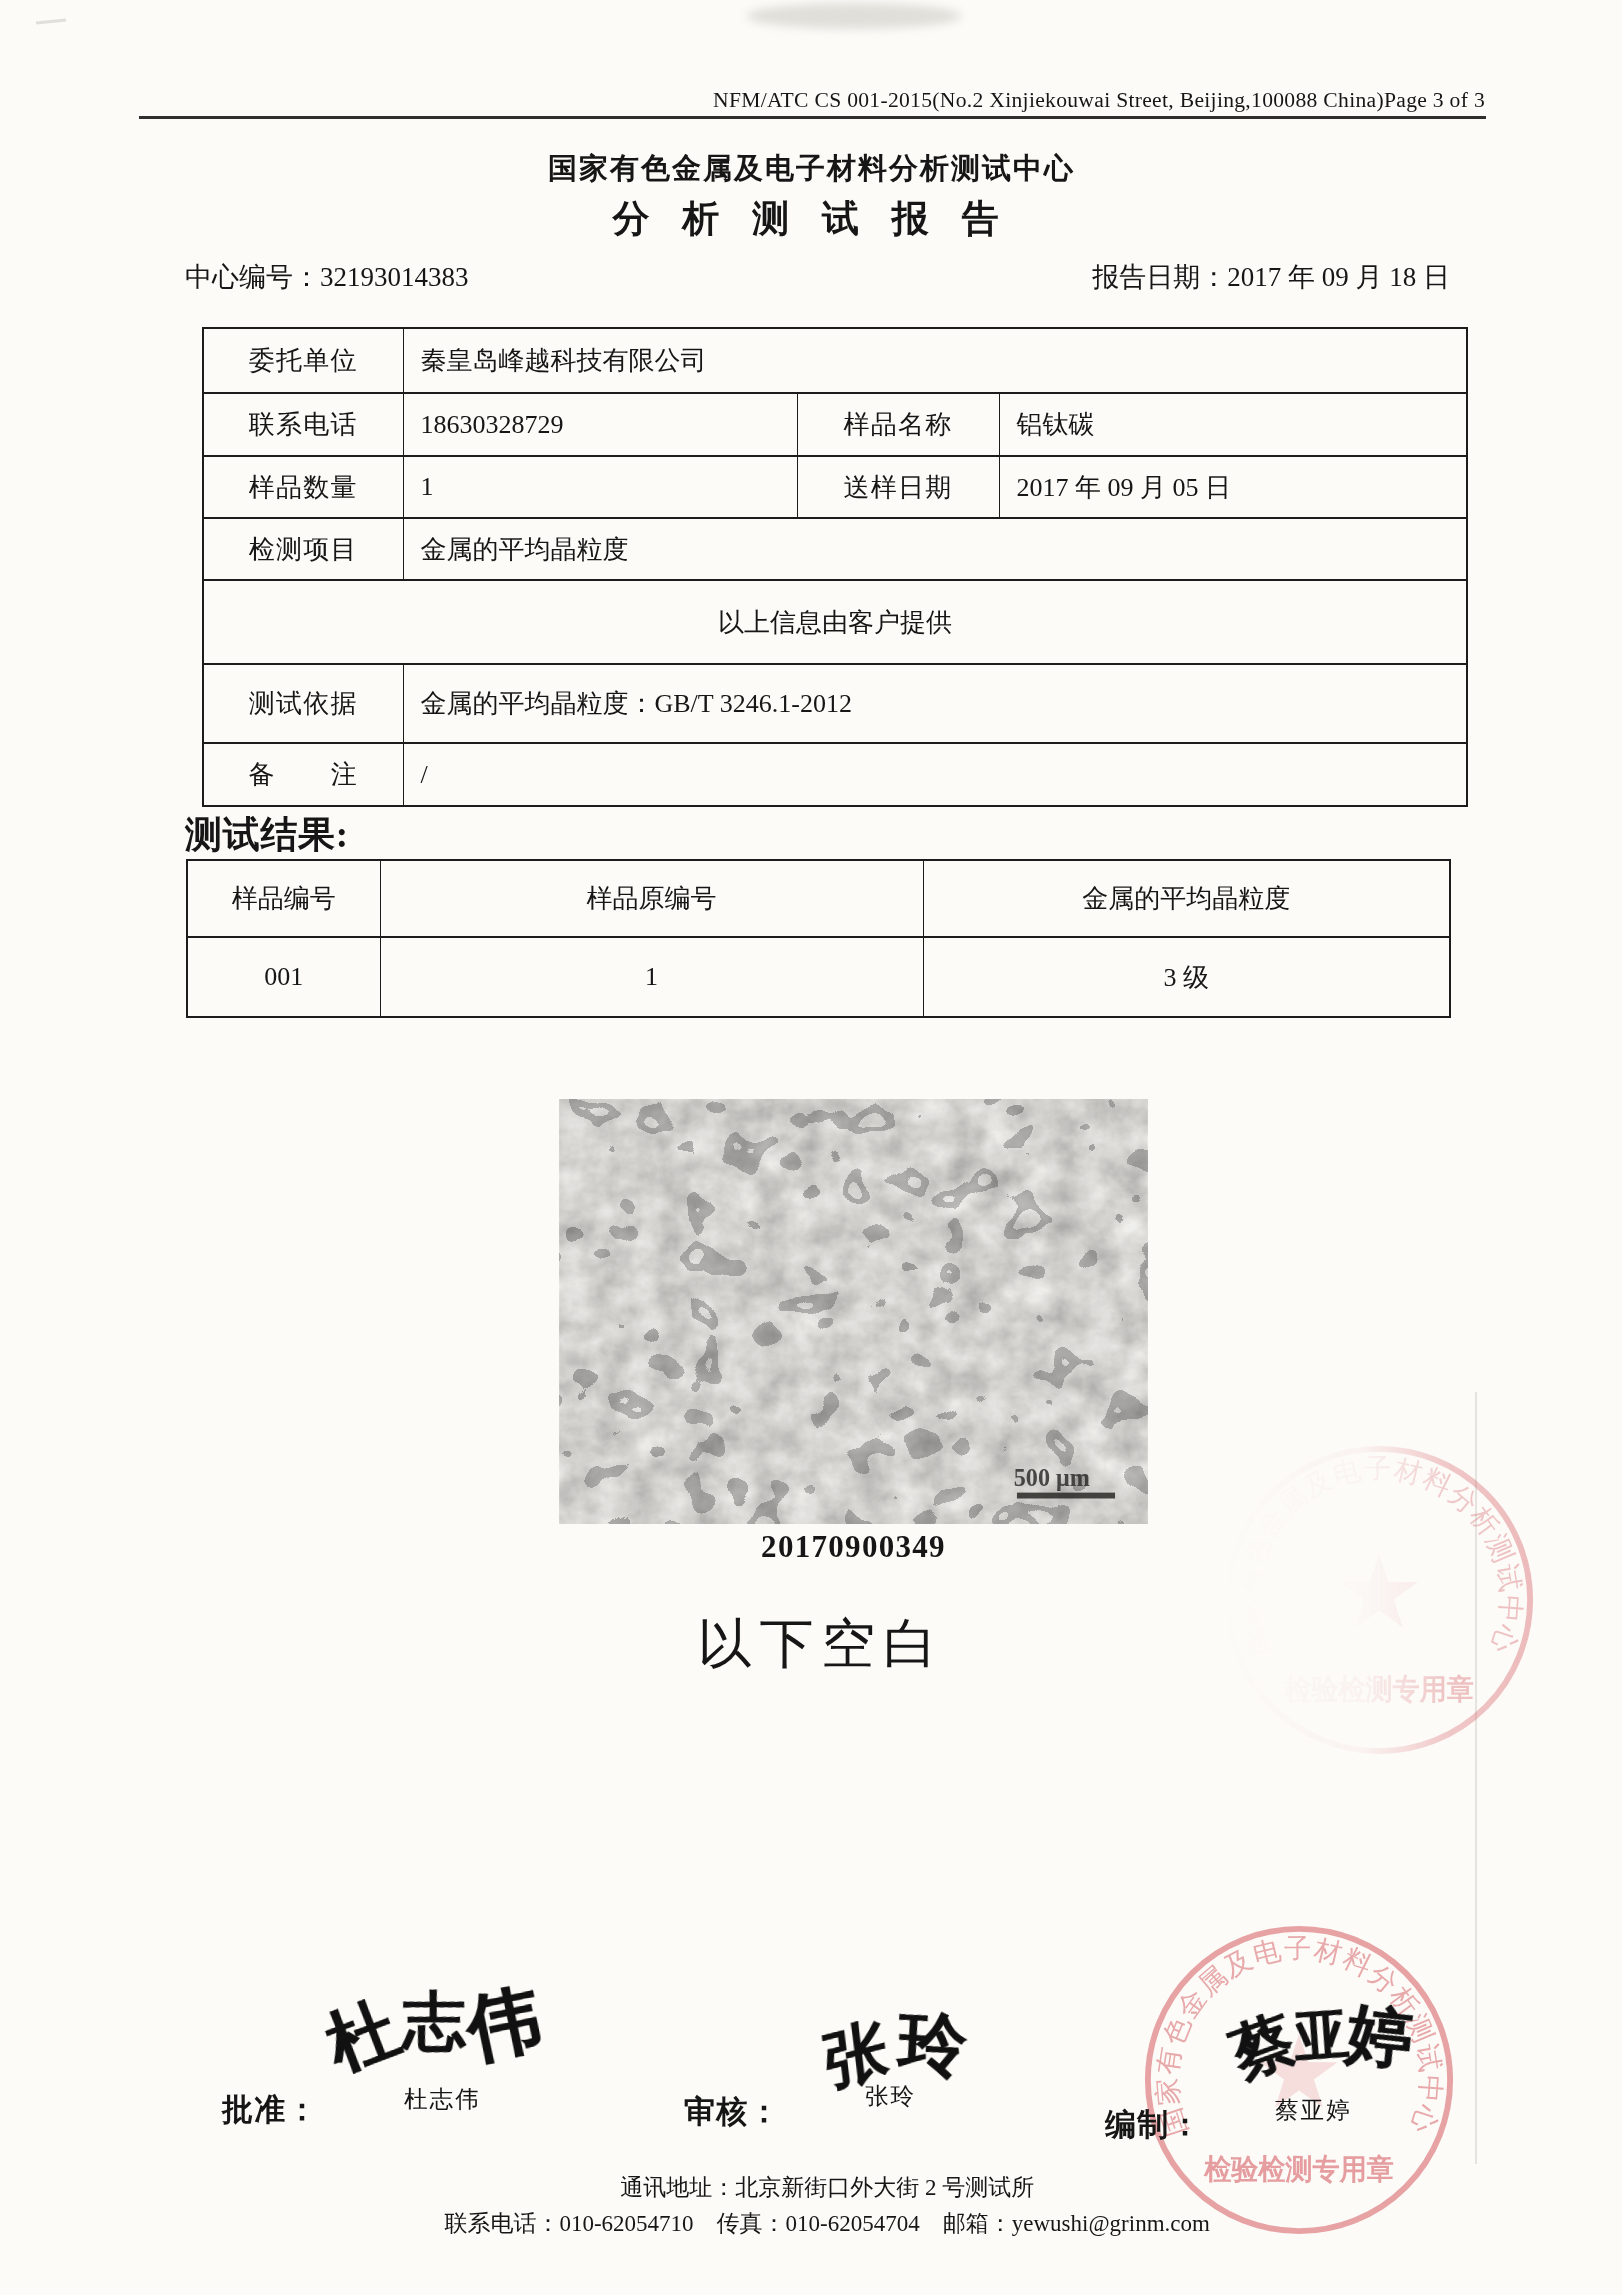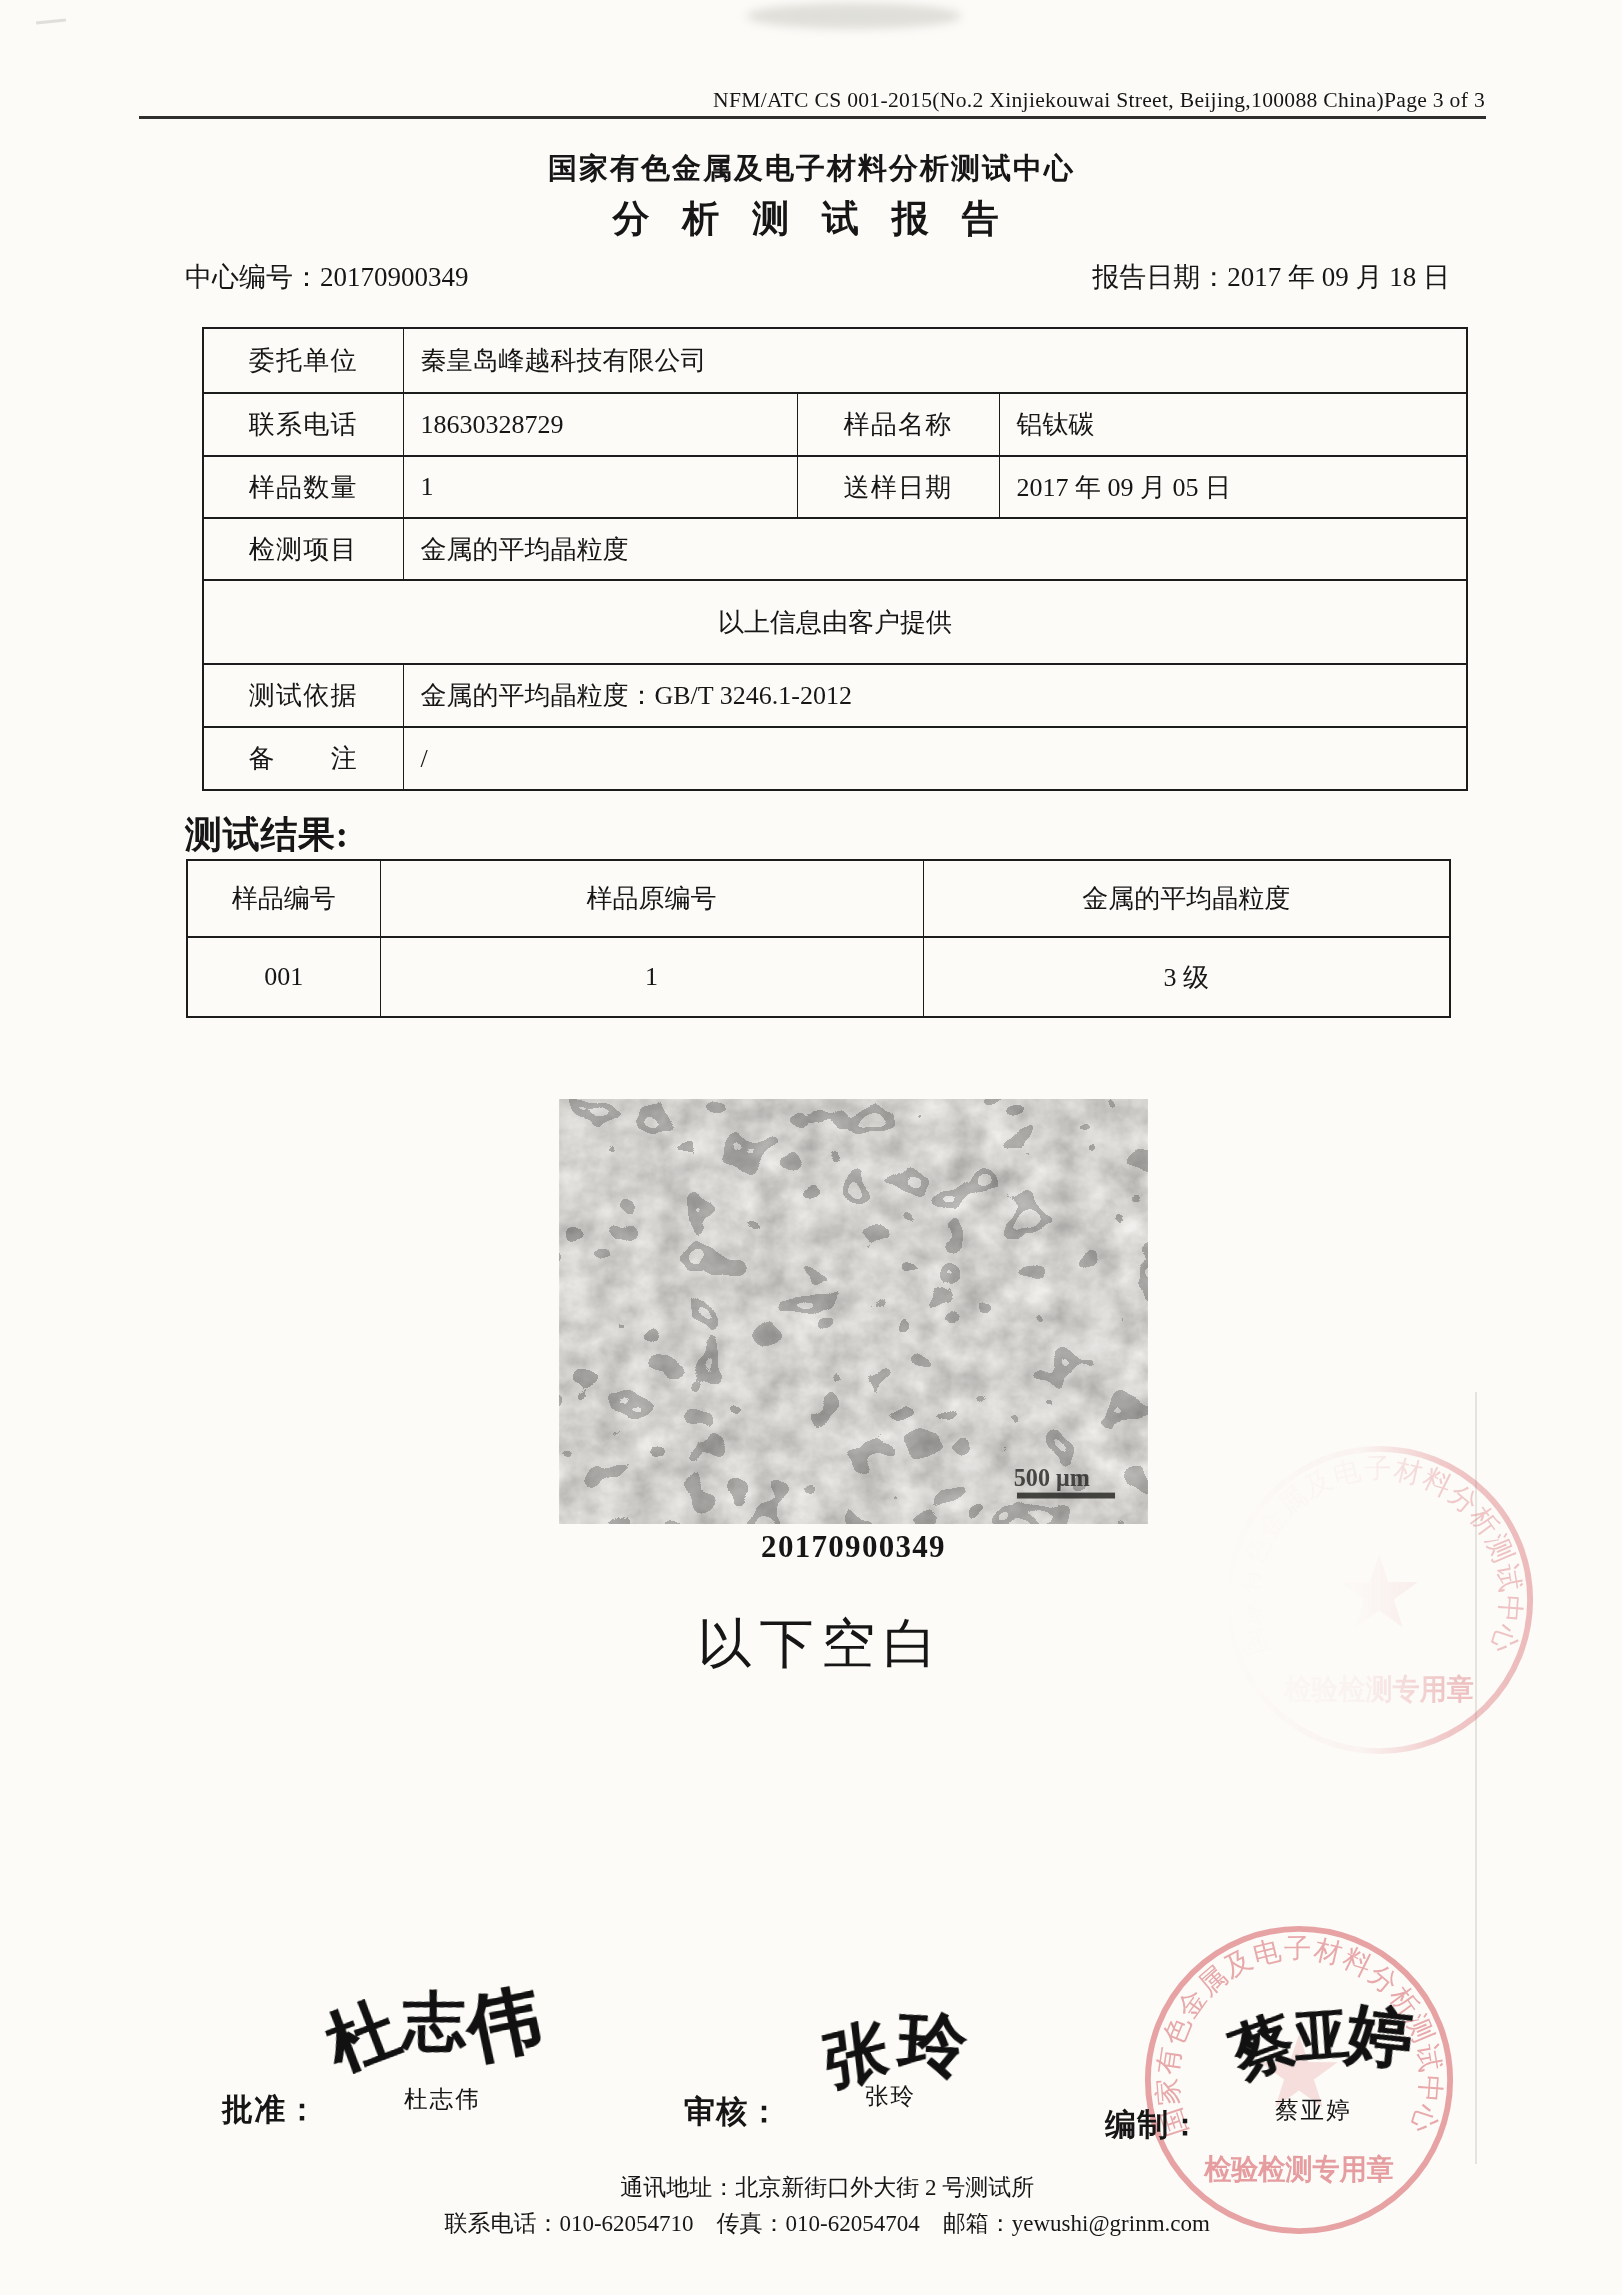--- a/index.html
+++ b/index.html
@@ -67,21 +67,21 @@
   <div class="abs hdr-row">
     <span>NFM/ATC CS 001-2015</span>
     <span>(No.2 Xinjiekouwai Street, Beijing,100088 China)</span>
     <span>Page 3 of 3</span>
   </div>
   <div class="abs hdr-rule"></div>
 
   <div class="abs title-org">国家有色金属及电子材料分析测试中心</div>
   <div class="abs title-report">分 析 测 试 报 告</div>
 
-  <div class="abs meta-left">中心编号：20170900349</div>
+  <div class="abs meta-left">中心编号：32193014383</div>
   <div class="abs meta-right">报告日期：2017 年 09 月 18 日</div>
 
   <table class="abs t1">
     <colgroup>
         <col style="width:200px">
         <col style="width:394px">
         <col style="width:202px">
         <col style="width:468px">
       </colgroup>
     <tbody>
@@ -101,21 +101,21 @@
       <td class="lbl">送样日期</td>
       <td class="val">2017 年 09 月 05 日</td>
     </tr>
     <tr style="height:62px">
       <td class="lbl">检测项目</td>
       <td class="val" colspan="3">金属的平均晶粒度</td>
     </tr>
     <tr style="height:84px">
       <td class="ctr" colspan="4">以上信息由客户提供</td>
     </tr>
-    <tr style="height:63px">
+    <tr style="height:79px">
       <td class="lbl">测试依据</td>
       <td class="val" colspan="3">金属的平均晶粒度：GB/T 3246.1-2012</td>
     </tr>
     <tr style="height:63px">
       <td class="lbl">
         <span class="spread">
           <span>备</span>
           <span>注</span>
         </span>
       </td>

